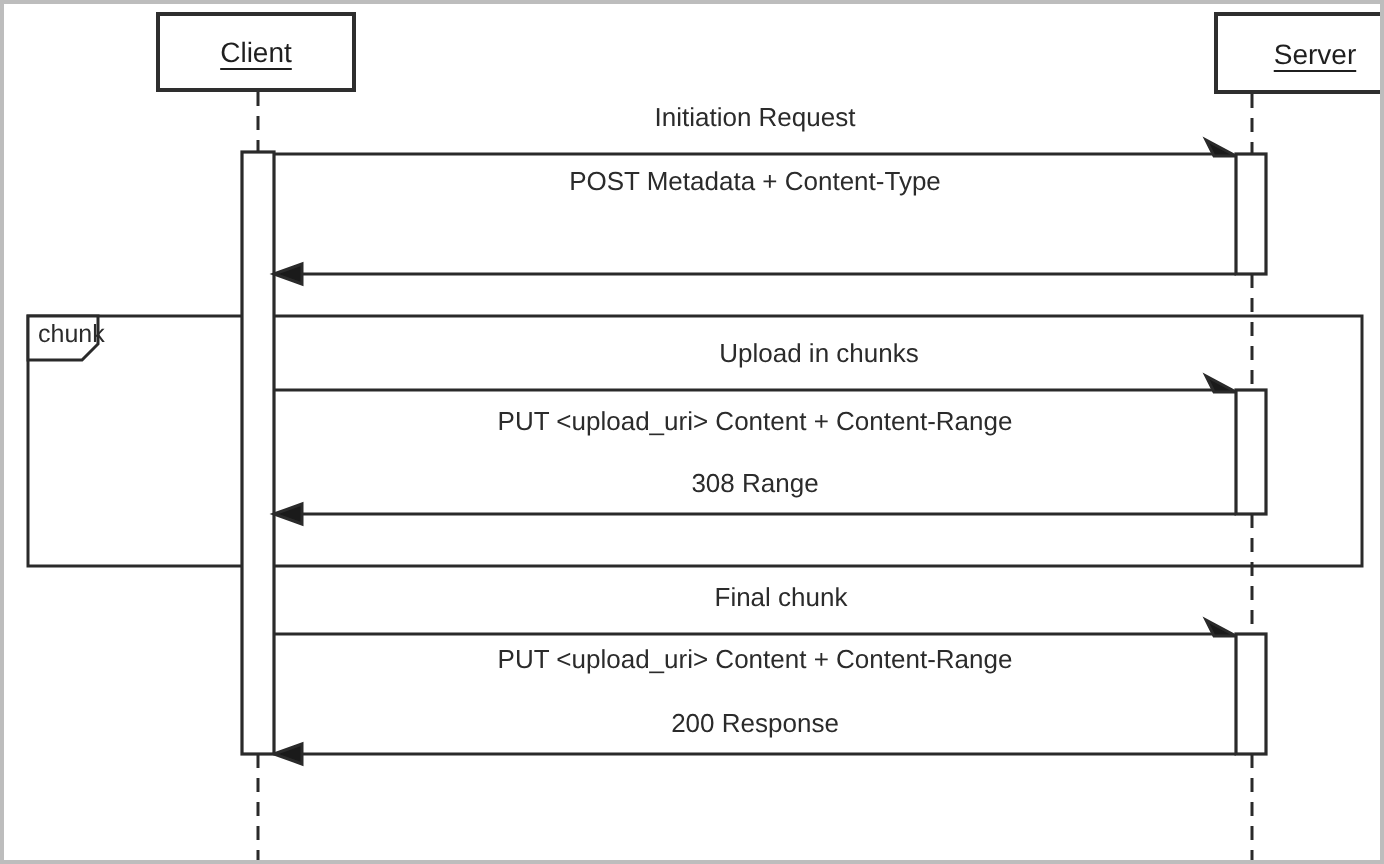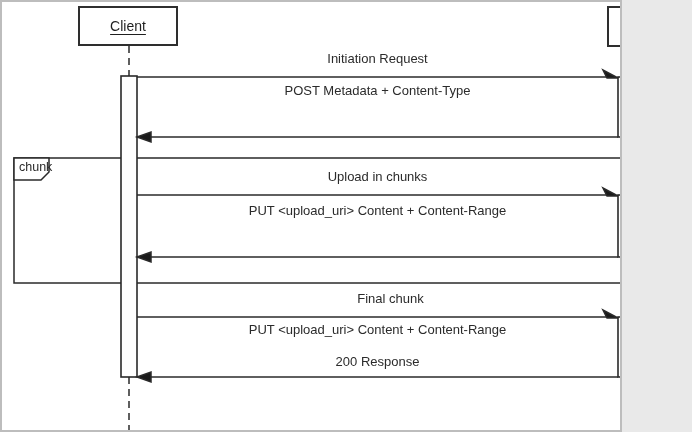--- a/index.html
+++ b/index.html
@@ -1,19 +1,19 @@
 <!DOCTYPE html>
 <html><head>
 <meta charset="utf-8">
 <style>
   html, body { margin: 0; padding: 0; background: #e9e9e9; }
   * { box-sizing: border-box; }
   #stage {
     position: relative;
-    width: 622px; height: 432px;
+    width: 692px; height: 432px;
     background: #ffffff;
     border: 2px solid #bdbdbd;
     font-family: "Liberation Sans", sans-serif;
     overflow: hidden;
   }
   svg.diagram-layer {
     position: absolute; left: 0; top: 0;
     width: 692px; height: 432px;
   }
   .actor-box {
@@ -30,21 +30,21 @@
     position: absolute;
     left: 135px; width: 481px;
     text-align: center;
     font-size: 13px; line-height: 14px;
     color: #2b2b2b;
     white-space: nowrap;
   }
   #ex1-title   { top: 50px; }
   #ex1-request { top: 82px; }
   #ex1-response{ top: 114px; }
-  #ex2-title   { top: 168px; }
+  #ex2-title   { top: 168px; margin-left: 32px; }
   #ex2-request { top: 202px; }
   #ex2-response{ top: 233px; }
   #ex3-title   { top: 290px; padding-left: 26px; }
   #ex3-request { top: 321px; }
   #ex3-response{ top: 353px; }
   .loop-label {
     position: absolute;
     left: 17px; top: 158px;
     font-size: 12.5px; color: #2b2b2b;
   }
@@ -98,18 +98,19 @@
     <span class="actor-label">Server</span>
   </div>
 
   <div class="loop-label">chunk</div>
 
   <div class="msg-label" id="ex1-request">POST Metadata + Content-Type</div>
   <div class="msg-label" id="ex1-title">Initiation Request</div>
 
   <div class="msg-label" id="ex2-title">Upload in chunks</div>
   <div class="msg-label" id="ex2-request">PUT &lt;upload_uri&gt; Content + Content-Range</div>
+  <div class="msg-label" id="ex2-response">308 Range</div>
 
   <div class="msg-label" id="ex3-title">Final chunk</div>
   <div class="msg-label" id="ex3-request">PUT &lt;upload_uri&gt; Content + Content-Range</div>
   <div class="msg-label" id="ex3-response">200 Response</div>
 
 </div>
 
 </body></html>

